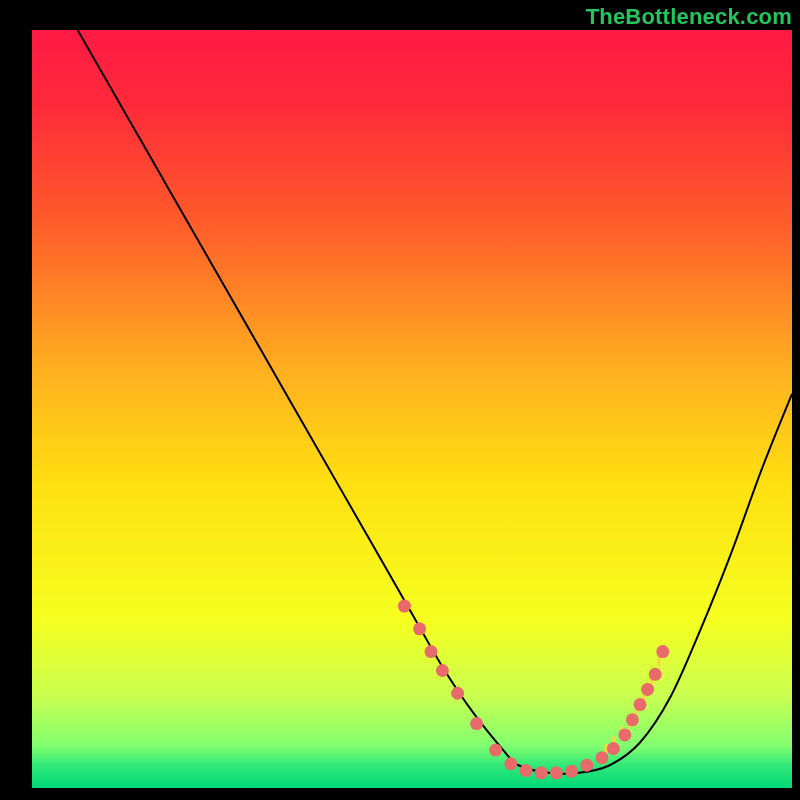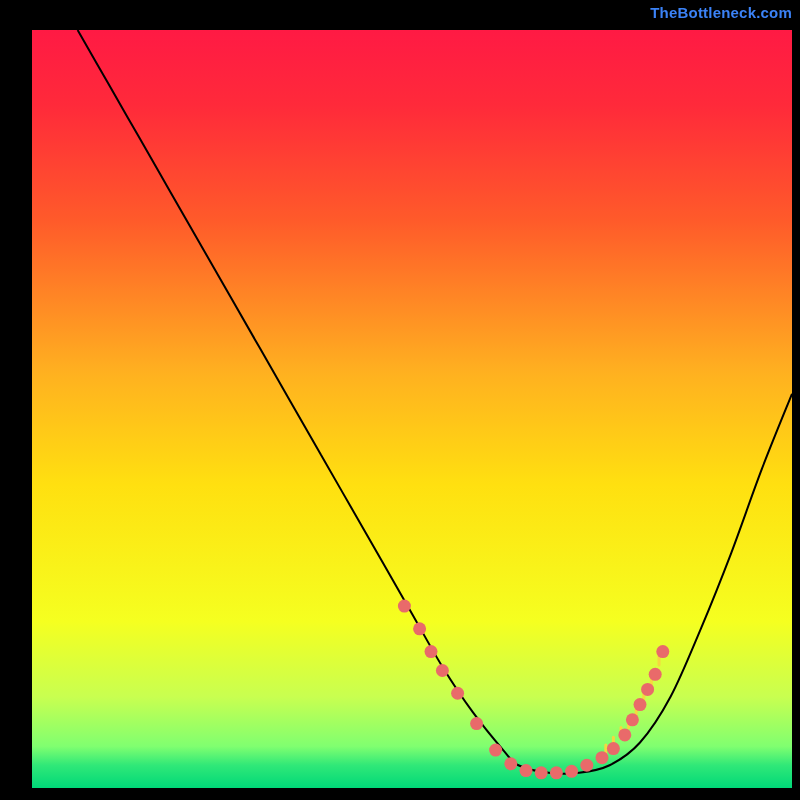--- a/index.html
+++ b/index.html
@@ -8,22 +8,22 @@
     height: 800px;
     background: #000;
     font-family: Arial, Helvetica, sans-serif;
     position: relative;
     overflow: hidden;
   }
   .watermark {
     position: absolute;
     top: 4px;
     right: 8px;
-    color: #3b82f6;
-    font-size: 15px;
+    color: #22c55e;
+    font-size: 22px;
     font-weight: bold;
     letter-spacing: 0.2px;
     z-index: 10;
   }
   .plot {
     position: absolute;
     left: 32px;
     top: 30px;
     width: 760px;
     height: 758px;

